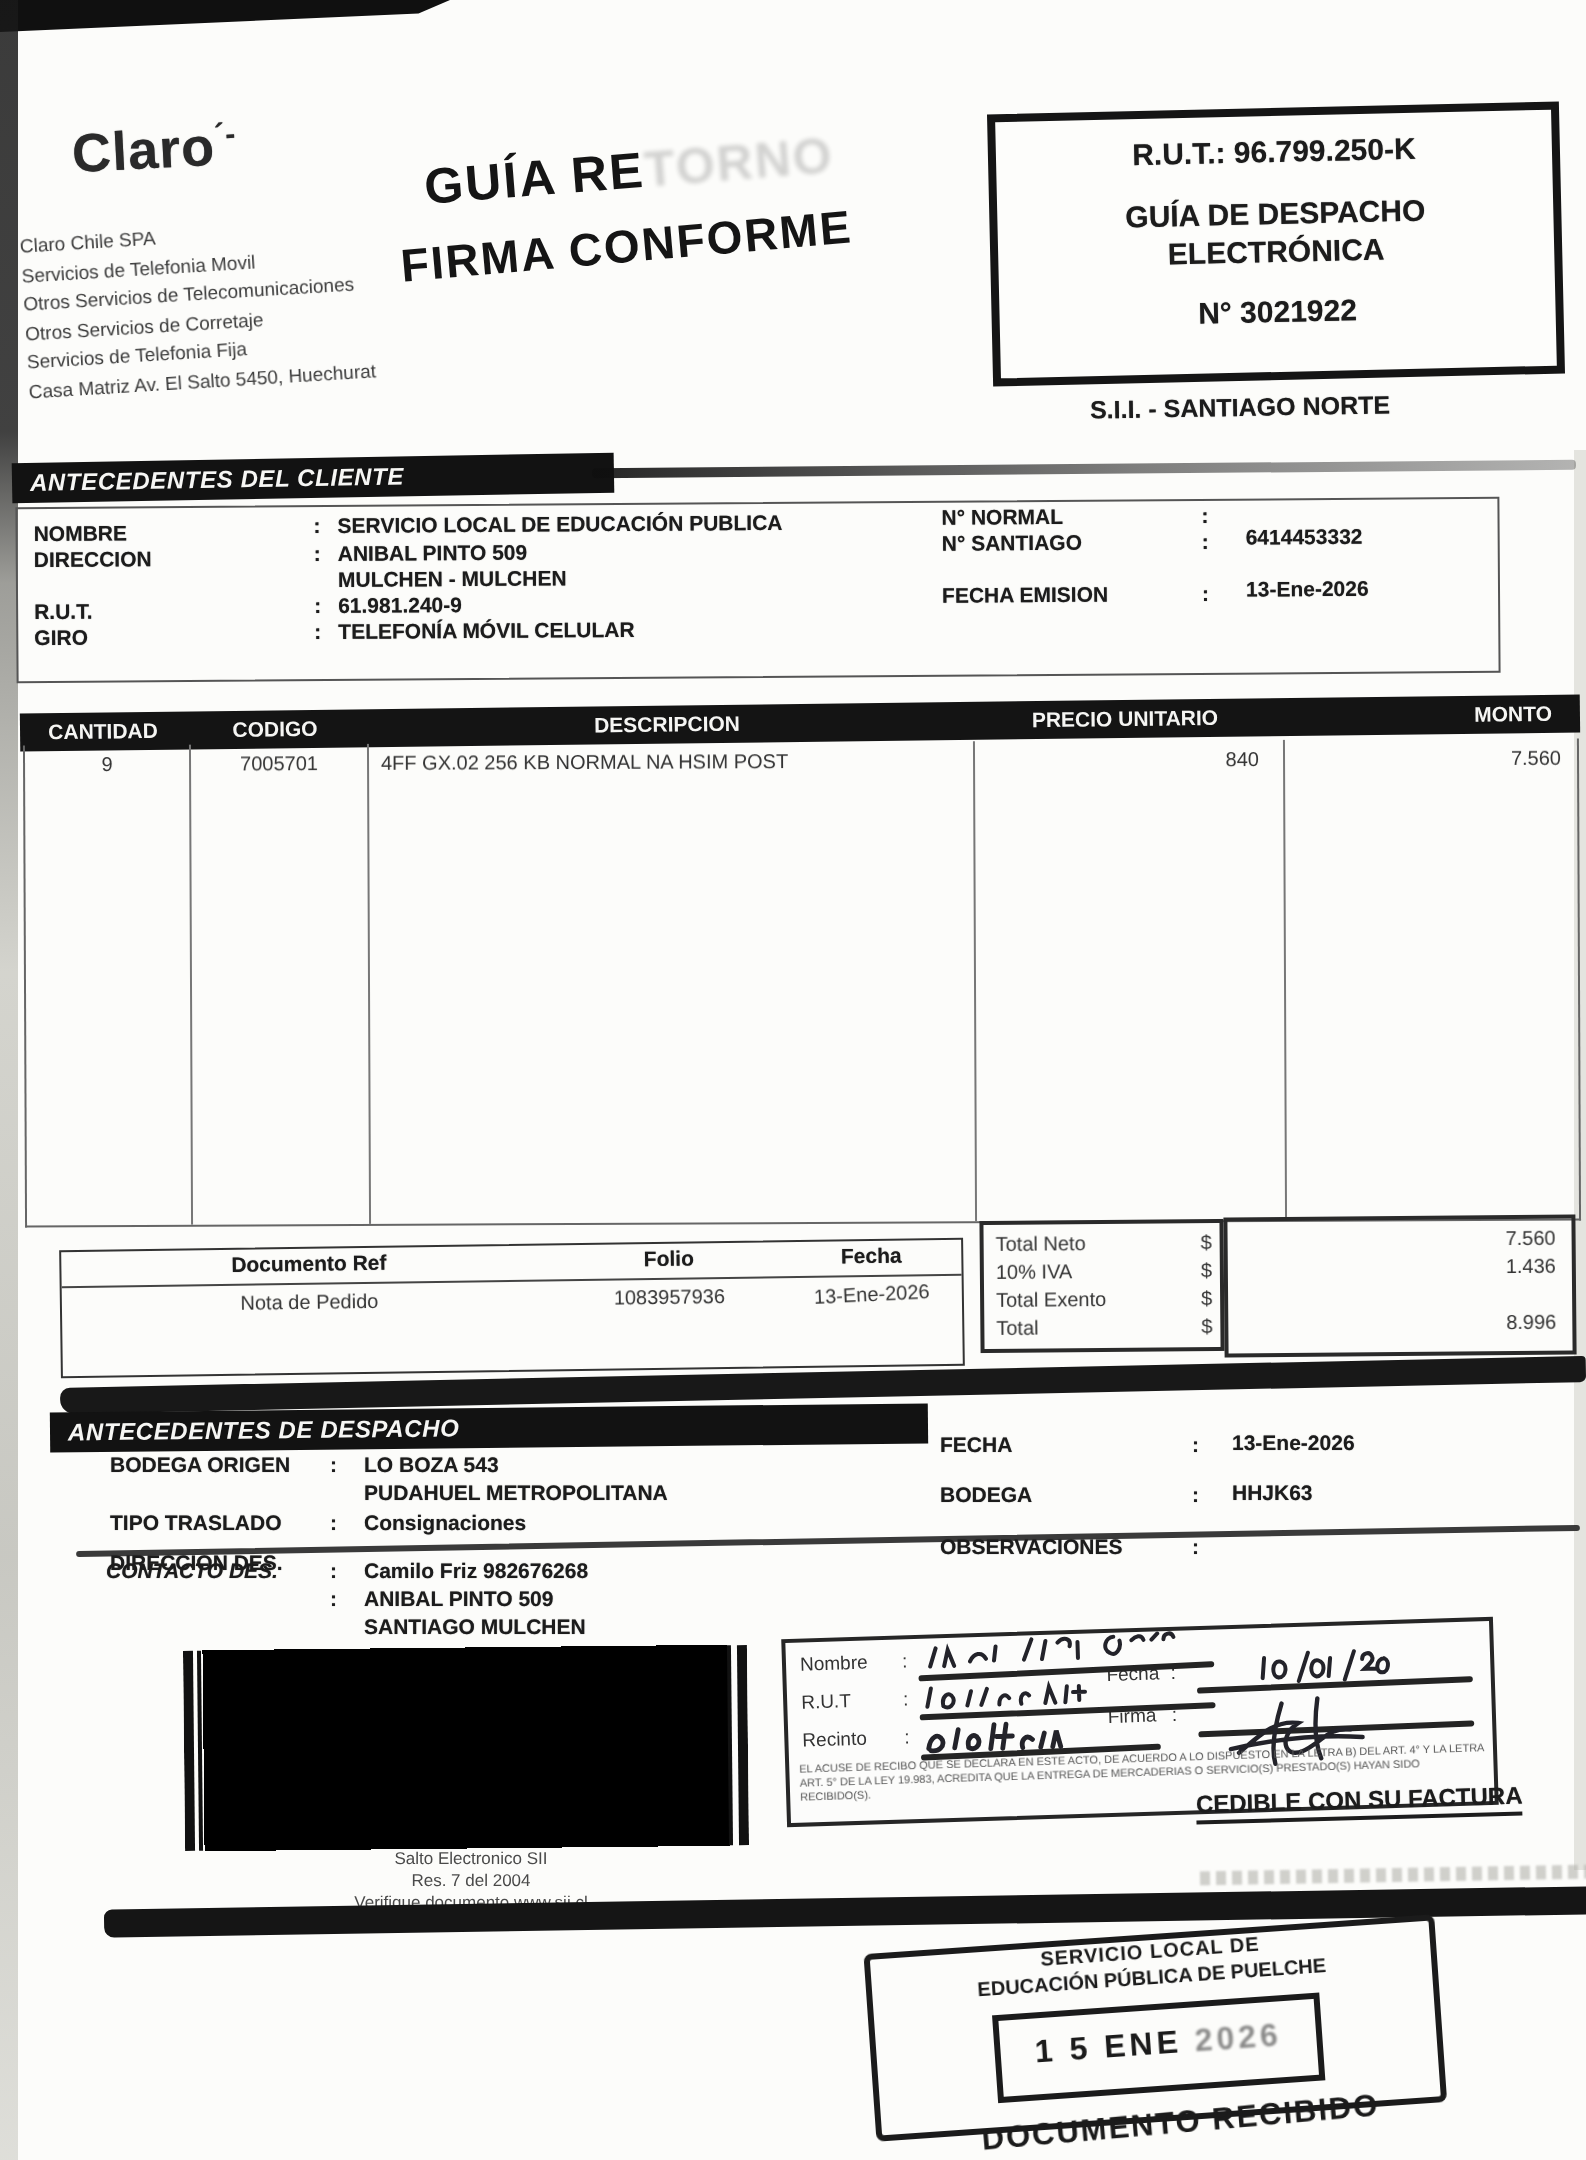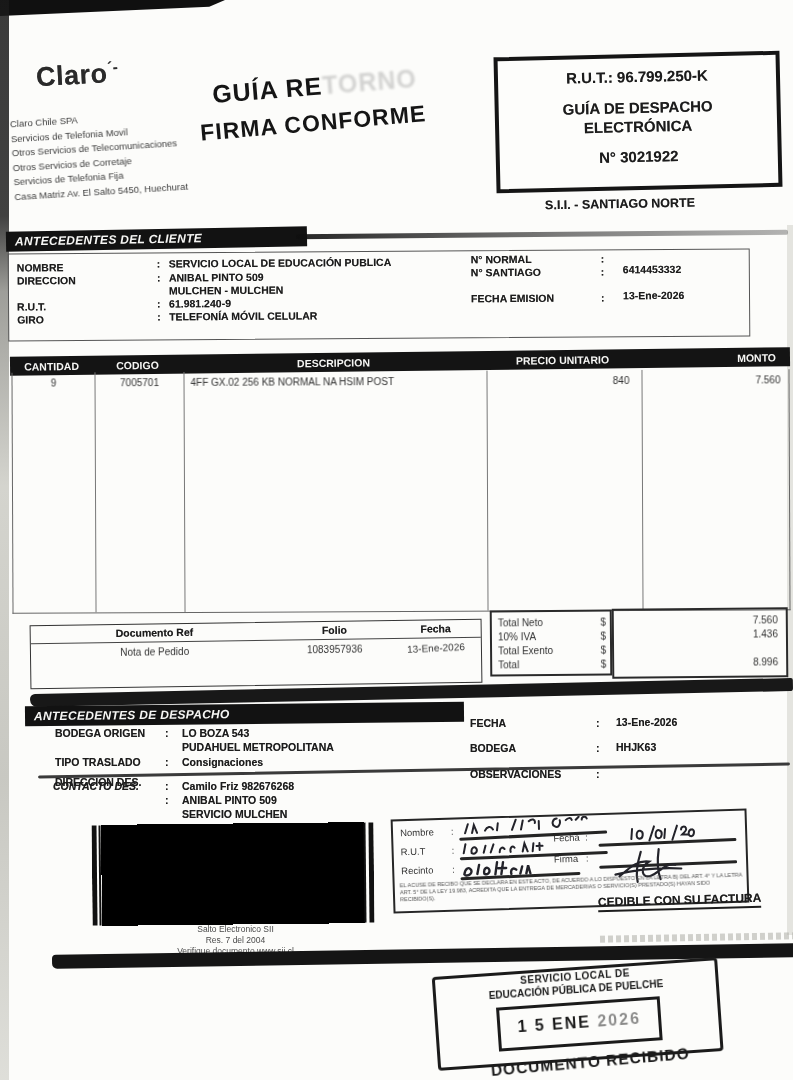--- a/index.html
+++ b/index.html
@@ -237,21 +237,21 @@
   <div class="abs frow ink" style="left:55px;top:756px;">TIPO TRASLADO</div>
   <div class="abs frow ink" style="left:165px;top:756px;">:</div>
   <div class="abs frow ink" style="left:182px;top:756px;">Consignaciones</div>
   <div class="abs dline" style="left:38px;top:769px;width:752px;transform:rotate(-1deg);"></div>
   <div class="abs frow ink" style="left:53px;top:780px;font-style:italic;">CONTACTO DES.</div>
   <div class="abs frow ink" style="left:165px;top:780px;">:</div>
   <div class="abs frow ink" style="left:182px;top:780px;">Camilo Friz 982676268</div>
   <div class="abs frow ink" style="left:55px;top:776px;">DIRECCION DES.</div>
   <div class="abs frow ink" style="left:165px;top:794px;">:</div>
   <div class="abs frow ink" style="left:182px;top:794px;">ANIBAL PINTO 509</div>
-  <div class="abs frow ink" style="left:182px;top:808px;">SERVICIO  MULCHEN</div>
+  <div class="abs frow ink" style="left:182px;top:808px;">SANTIAGO  MULCHEN</div>
 
   <div class="abs frow ink" style="left:470px;top:717px;">FECHA</div>
   <div class="abs frow ink" style="left:596px;top:717px;">:</div>
   <div class="abs frow ink" style="left:616px;top:716px;">13-Ene-2026</div>
   <div class="abs frow ink" style="left:470px;top:742px;">BODEGA</div>
   <div class="abs frow ink" style="left:596px;top:742px;">:</div>
   <div class="abs frow ink" style="left:616px;top:741px;">HHJK63</div>
   <div class="abs frow ink" style="left:470px;top:768px;">OBSERVACIONES</div>
   <div class="abs frow ink" style="left:596px;top:768px;">:</div>
 

